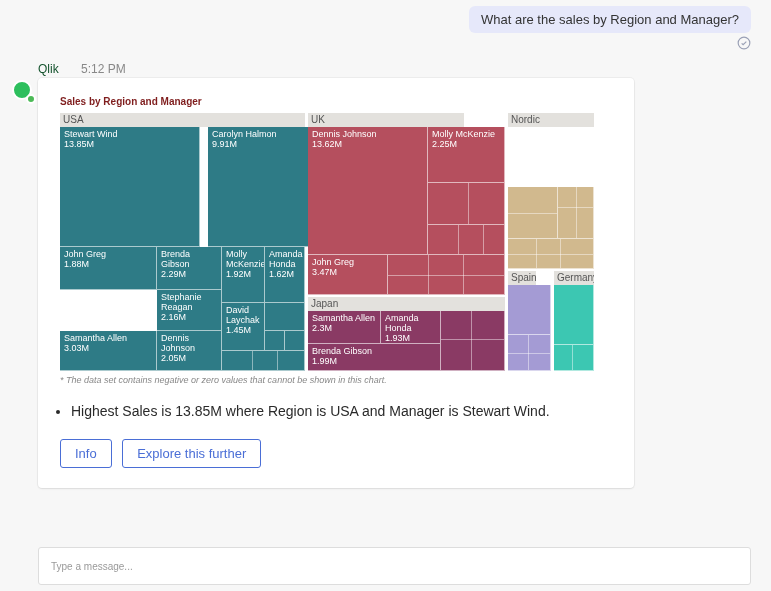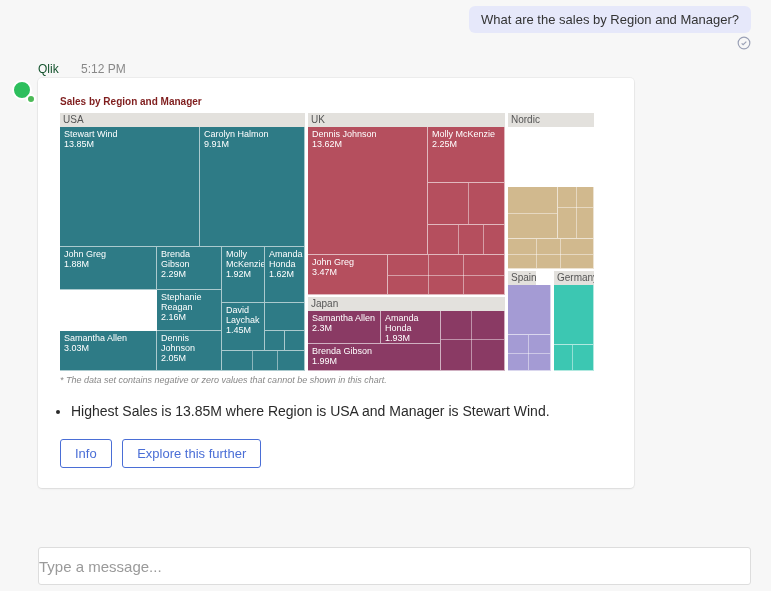--- a/index.html
+++ b/index.html
@@ -177,23 +177,23 @@
     position: absolute;
     left: 38px;
     right: 20px;
     bottom: 6px;
     height: 38px;
     background: #fff;
     border: 1px solid #ddd;
     border-radius: 3px;
     display: flex;
     align-items: center;
-    padding: 0 0;
+    padding: 0 12px;
     color: #9a9a9a;
-    font-size: 15px;
+    font-size: 10px;
   }
 </style>
 </head>
 <body>
 
 <div class="app">
 
   <div class="user-msg">
     <span>What are the sales by Region and Manager?</span>
   </div>
@@ -217,21 +217,21 @@
   <div class="card">
     <h3>Sales by Region and Manager</h3>
 
     <div class="treemap">
 
       <div class="hdr" style="left:0;top:0;width:245px">USA</div>
       <div class="cell usa" style="left:0;top:14px;width:140px;height:120px">
         <div class="nm">Stewart Wind</div>
         <div class="val">13.85M</div>
       </div>
-      <div class="cell usa" style="left:140px;top:14px;width:105px;height:120px">
+      <div class="cell usa" style="left:148px;top:14px;width:105px;height:120px">
         <div class="nm">Carolyn Halmon</div>
         <div class="val">9.91M</div>
       </div>
 
       <div class="cell usa" style="left:0;top:134px;width:97px;height:43px">
         <div class="nm">John Greg</div>
         <div class="val">1.88M</div>
       </div>
       <div class="cell usa" style="left:97px;top:134px;width:65px;height:43px">
         <div class="nm">Brenda Gibson</div>
@@ -264,21 +264,21 @@
 
       <div class="cell usa" style="left:0;top:218px;width:97px;height:40px">
         <div class="nm">Samantha Allen</div>
         <div class="val">3.03M</div>
       </div>
       <div class="cell usa" style="left:97px;top:218px;width:65px;height:40px">
         <div class="nm">Dennis Johnson</div>
         <div class="val">2.05M</div>
       </div>
 
-      <div class="hdr" style="left:248px;top:0;width:197px">UK</div>
+      <div class="hdr" style="left:248px;top:0;width:156px">UK</div>
       <div class="cell uk" style="left:248px;top:14px;width:120px;height:128px">
         <div class="nm">Dennis Johnson</div>
         <div class="val">13.62M</div>
       </div>
       <div class="cell uk" style="left:368px;top:14px;width:77px;height:56px">
         <div class="nm">Molly McKenzie</div>
         <div class="val">2.25M</div>
       </div>
       <div class="cell uk" style="left:368px;top:70px;width:77px;height:42px">
         <div class="sub" style="left:40px;top:0;width:1px;height:100%"></div>

